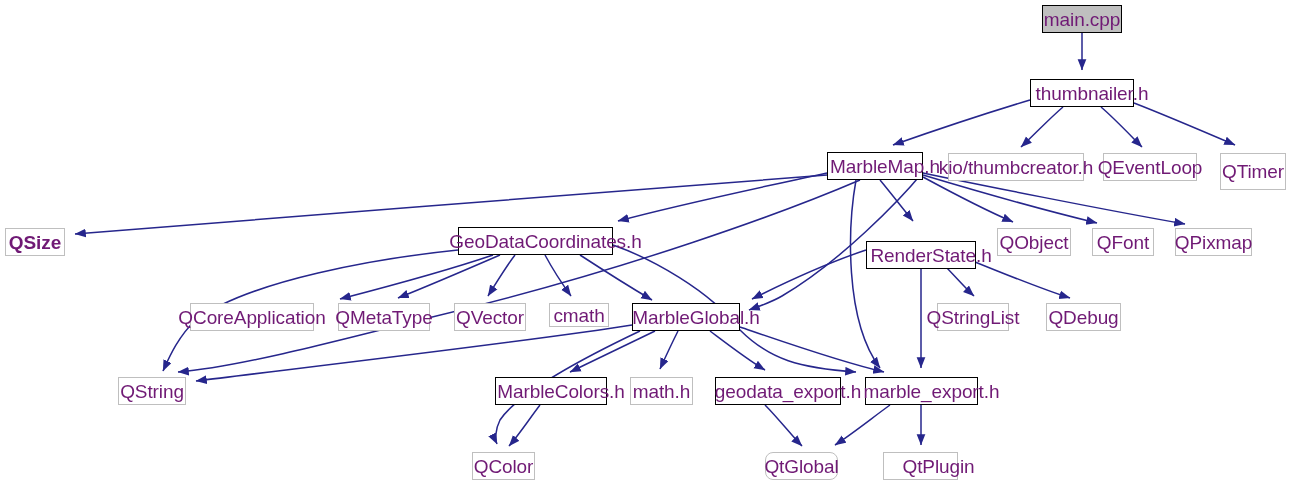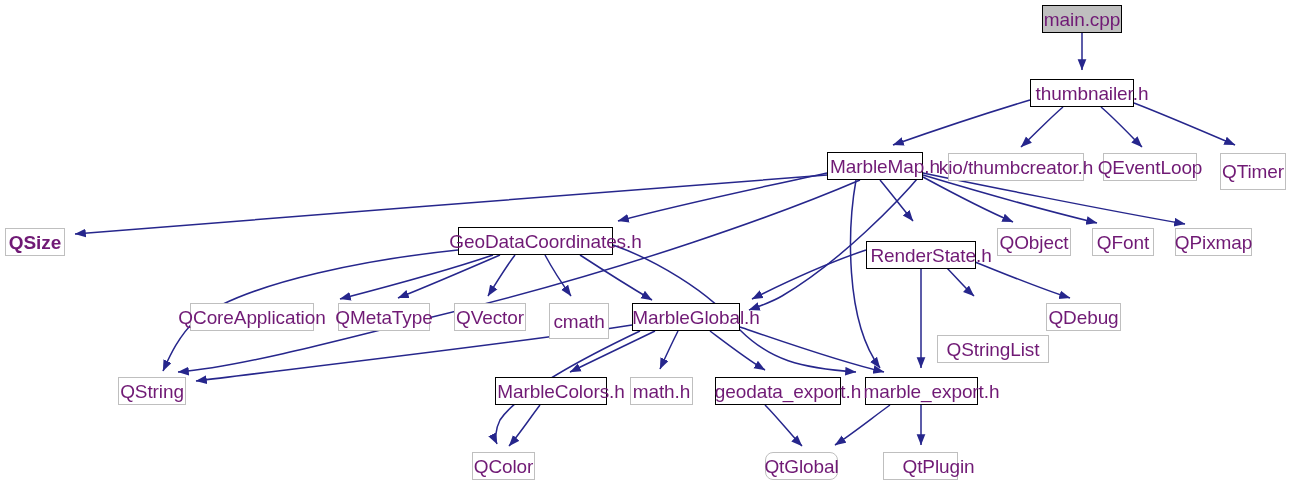--- a/index.html
+++ b/index.html
@@ -137,27 +137,27 @@
       </div>
       <div class="node-box" style="left: 190px; top: 303px; width: 124px; height: 28px;">
         <span class="node-label">QCoreApplication</span>
       </div>
       <div class="node-box" style="left: 338px; top: 303px; width: 92px; height: 28px;">
         <span class="node-label">QMetaType</span>
       </div>
       <div class="node-box" style="left: 454px; top: 303px; width: 72px; height: 28px;">
         <span class="node-label">QVector</span>
       </div>
-      <div class="node-box" style="left: 549px; top: 303px; width: 60px; height: 36px;">
+      <div class="node-box" style="left: 549px; top: 303px; width: 60px; height: 24px;">
         <span class="node-label">cmath</span>
       </div>
       <div class="node-box bold" style="left: 632px; top: 303px; width: 108px; height: 28px;">
         <span class="node-label">MarbleGlobal.h</span>
       </div>
-      <div class="node-box" style="left: 937px; top: 303px; width: 112px; height: 28px; margin-top: 32px;">
+      <div class="node-box" style="left: 937px; top: 303px; width: 72px; height: 28px;">
         <span class="node-label">QStringList</span>
       </div>
       <div class="node-box" style="left: 1046px; top: 303px; width: 75px; height: 28px;">
         <span class="node-label">QDebug</span>
       </div>
       <div class="node-box" style="left: 118px; top: 377px; width: 68px; height: 28px;">
         <span class="node-label">QString</span>
       </div>
       <div class="node-box bold" style="left: 495px; top: 377px; width: 112px; height: 28px;">
         <span class="node-label">MarbleColors.h</span>

